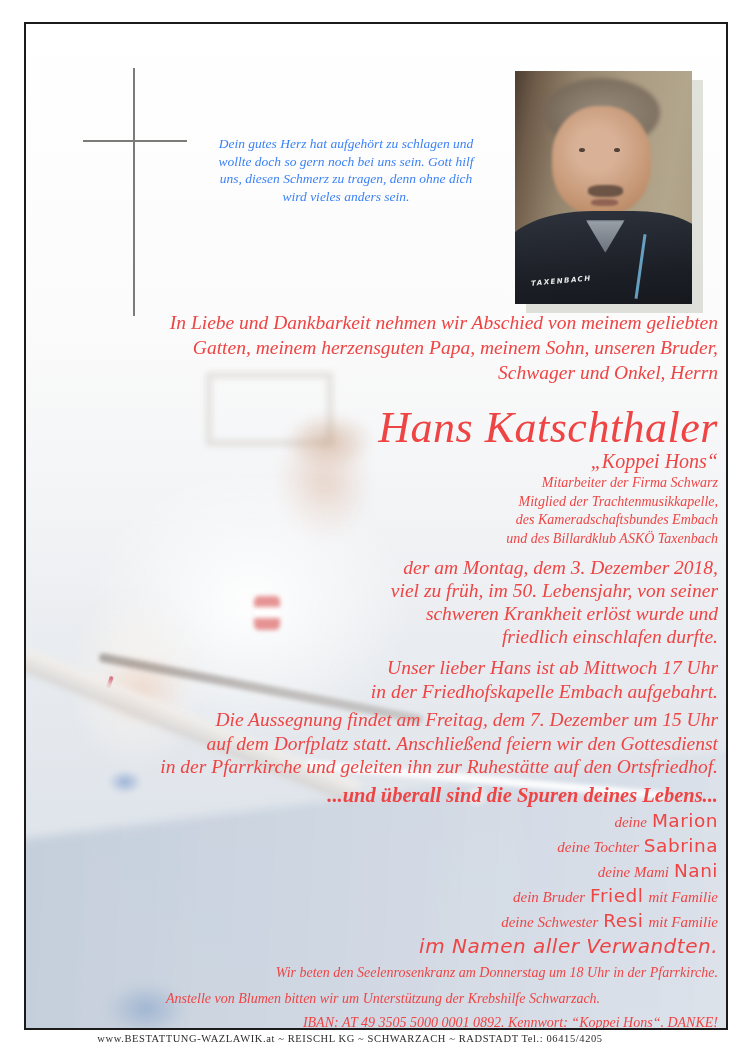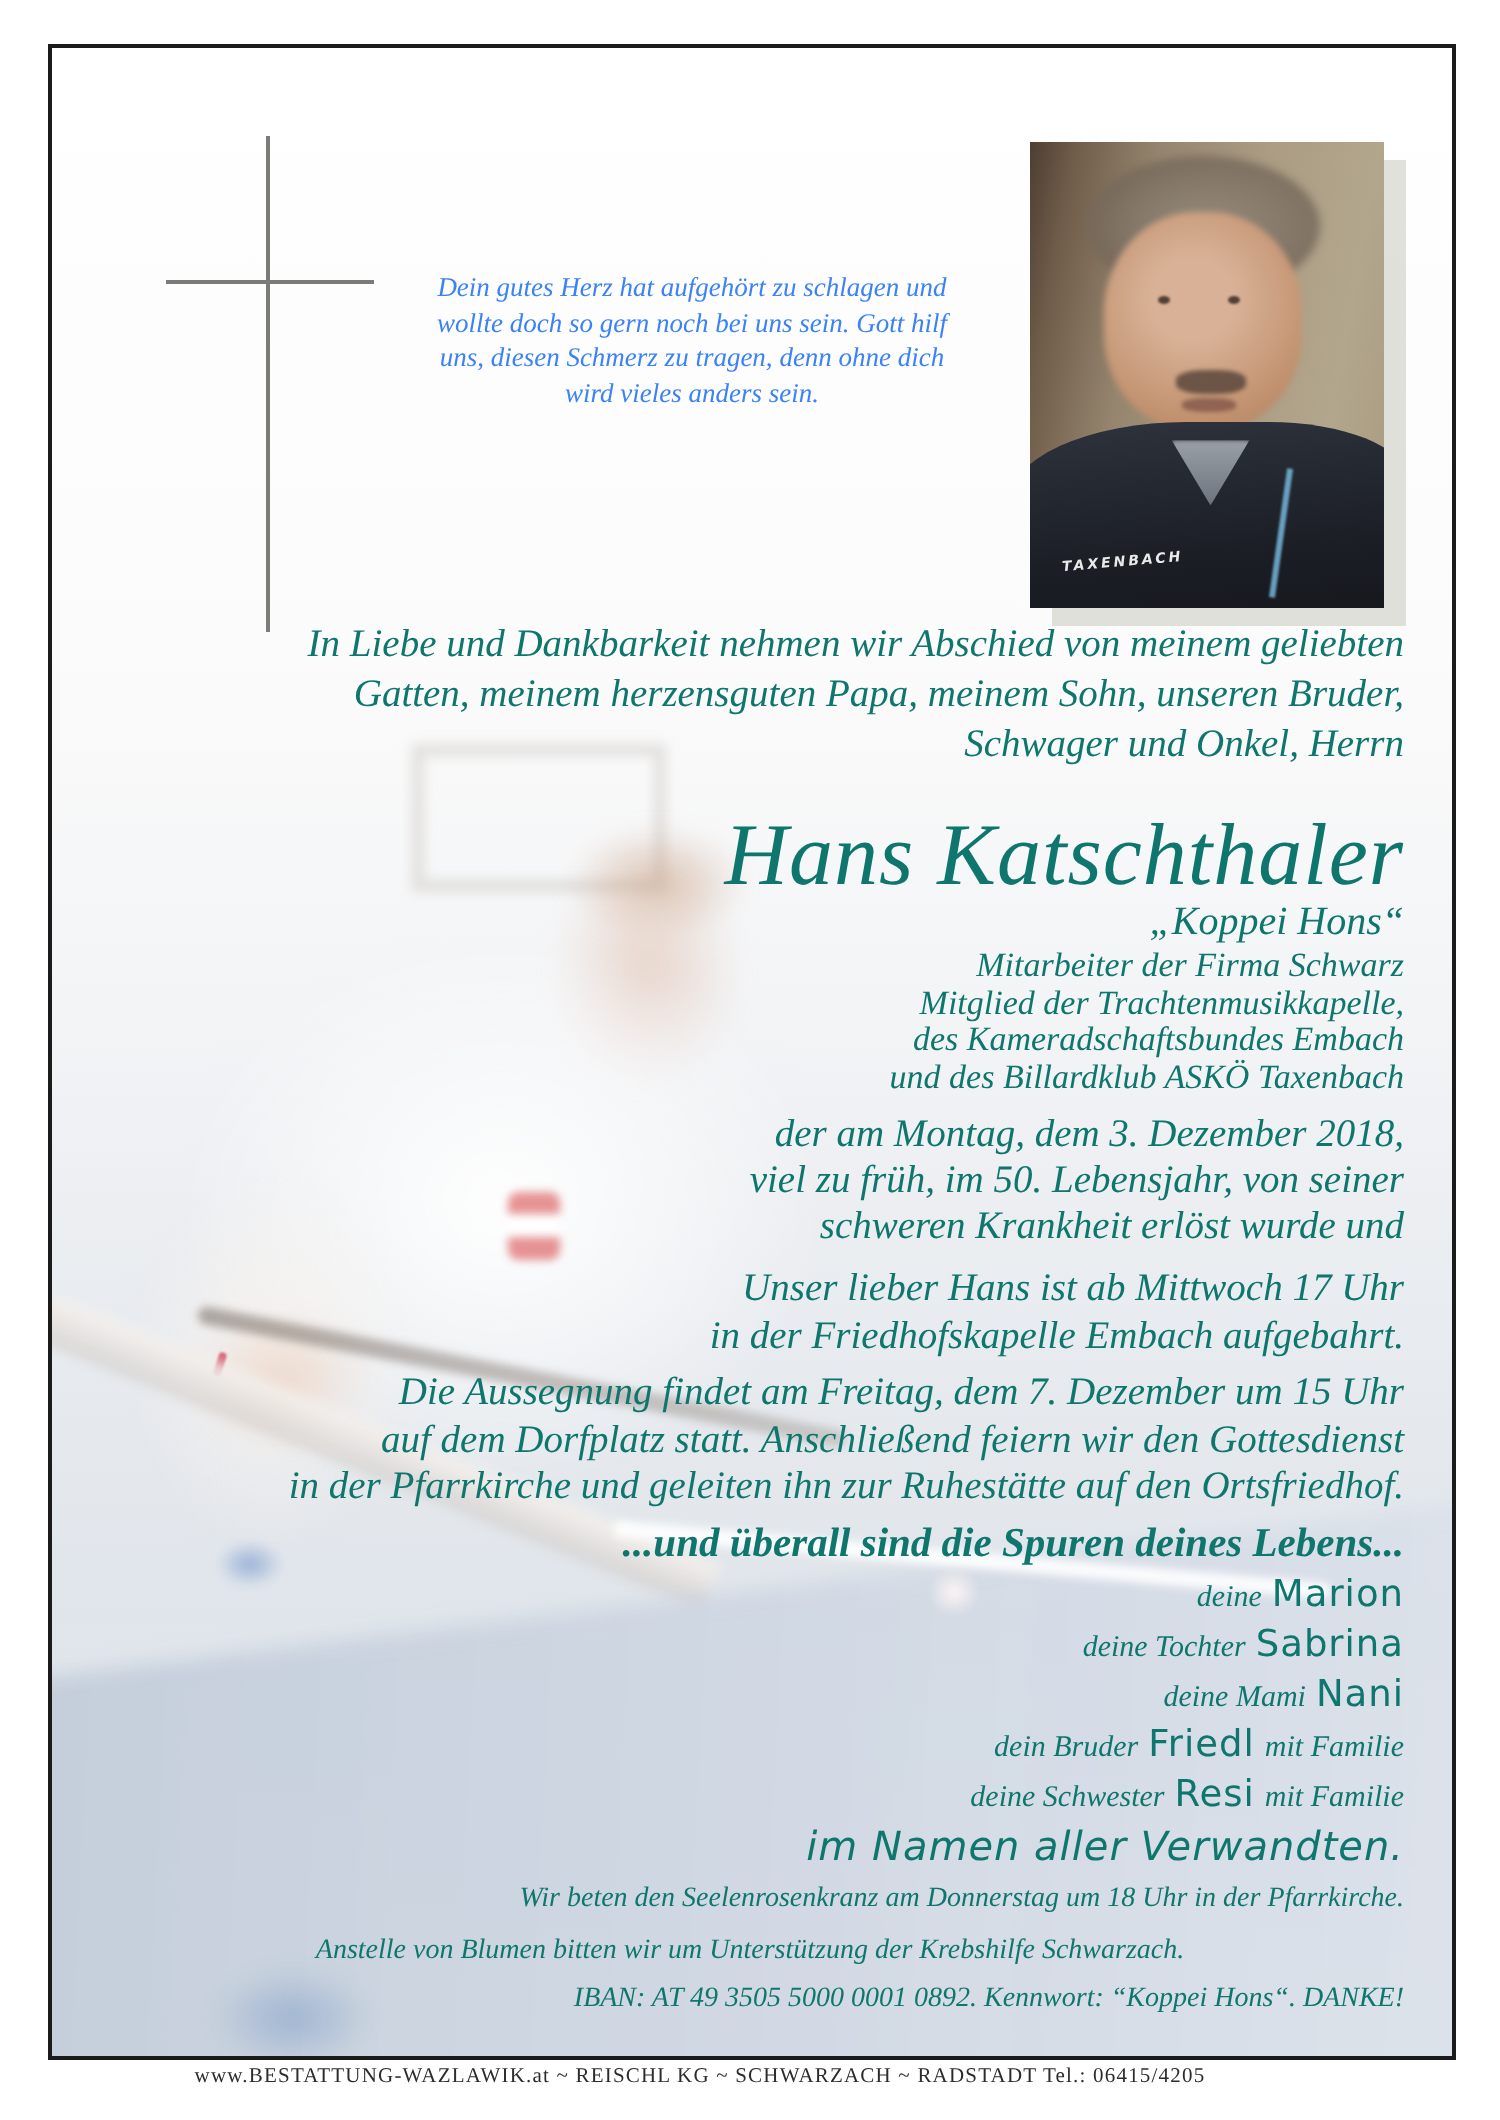--- a/index.html
+++ b/index.html
@@ -53,26 +53,26 @@
   .po-jacket{position:absolute;left:-6%;top:60%;width:112%;height:46%;
              background:linear-gradient(175deg,#2e333d 0%,#1b1e25 60%,#14161b 100%);
              border-radius:45% 35% 0 0 / 38% 26% 0 0;}
   .po-collar{position:absolute;left:40%;top:64%;width:22%;height:14%;background:linear-gradient(180deg,#9aa0a8,#6d737c);
              clip-path:polygon(0 0,100% 0,50% 100%);filter:blur(1px);}
   .po-zip{position:absolute;left:70%;top:70%;width:3px;height:28%;background:rgba(120,190,230,0.8);transform:rotate(8deg);filter:blur(0.5px);}
   .po-jacket-text{position:absolute;left:9%;bottom:8%;font-family:"DejaVu Sans",sans-serif;
              font-size:7px;font-weight:bold;font-style:italic;letter-spacing:1.5px;
              color:rgba(255,255,255,0.9);transform:rotate(-5deg);}
   
-  .col{position:absolute;left:22px;right:24px;top:286px;text-align:right;z-index:2;color:#0f766e;}
+  .col{position:absolute;left:22px;right:8px;top:286px;text-align:right;z-index:2;color:#ef4444;}
   .col .line{display:block;}
   .intro{font-style:italic;font-size:19.5px;line-height:25px;}
   .deceased-name{font-style:italic;font-size:44px;line-height:46px;margin-top:20px;letter-spacing:0.5px;}
   .nickname{font-style:italic;font-size:20px;line-height:21px;}
-  .roles{font-style:italic;font-size:17px;line-height:18.5px;margin-top:2px;}
+  .roles{font-style:italic;font-size:14px;line-height:18.5px;margin-top:2px;}
   .para{font-style:italic;font-size:19.5px;line-height:23px;}
   .p-death{margin-top:8px;}
   .p-aufbahrung{margin-top:8px;line-height:23.5px;}
   .p-aussegnung{margin-top:5px;line-height:23.5px;}
   .motto{font-style:italic;font-weight:bold;font-size:20.5px;line-height:24px;margin-top:4px;}
   .sigs{margin-top:2px;}
   .sig-row{display:block;line-height:23px;}
   .rel{font-style:italic;font-size:15px;}
   .sig-name{font-family:"DejaVu Sans",sans-serif;font-size:18.5px;letter-spacing:0.5px;margin-left:5px;margin-top:17px;}
   .sig-suffix{font-style:italic;font-size:15px;margin-left:5px;}
@@ -146,20 +146,21 @@
       <span class="line">Mitarbeiter der Firma Schwarz</span>
       <span class="line">Mitglied der Trachtenmusikkapelle,</span>
       <span class="line">des Kameradschaftsbundes Embach</span>
       <span class="line">und des Billardklub ASKÖ Taxenbach</span>
     </div>
 
     <div class="para p-death">
       <span class="line">der am Montag, dem 3. Dezember 2018,</span>
       <span class="line">viel zu früh, im 50. Lebensjahr, von seiner</span>
       <span class="line">schweren Krankheit erlöst wurde und</span>
+      <span class="line">friedlich einschlafen durfte.</span>
     </div>
 
     <div class="para p-aufbahrung">
       <span class="line">Unser lieber Hans ist ab Mittwoch 17 Uhr</span>
       <span class="line">in der Friedhofskapelle Embach aufgebahrt.</span>
     </div>
 
     <div class="para p-aussegnung">
       <span class="line">Die Aussegnung findet am Freitag, dem 7. Dezember um 15 Uhr</span>
       <span class="line">auf dem Dorfplatz statt. Anschließend feiern wir den Gottesdienst</span>

